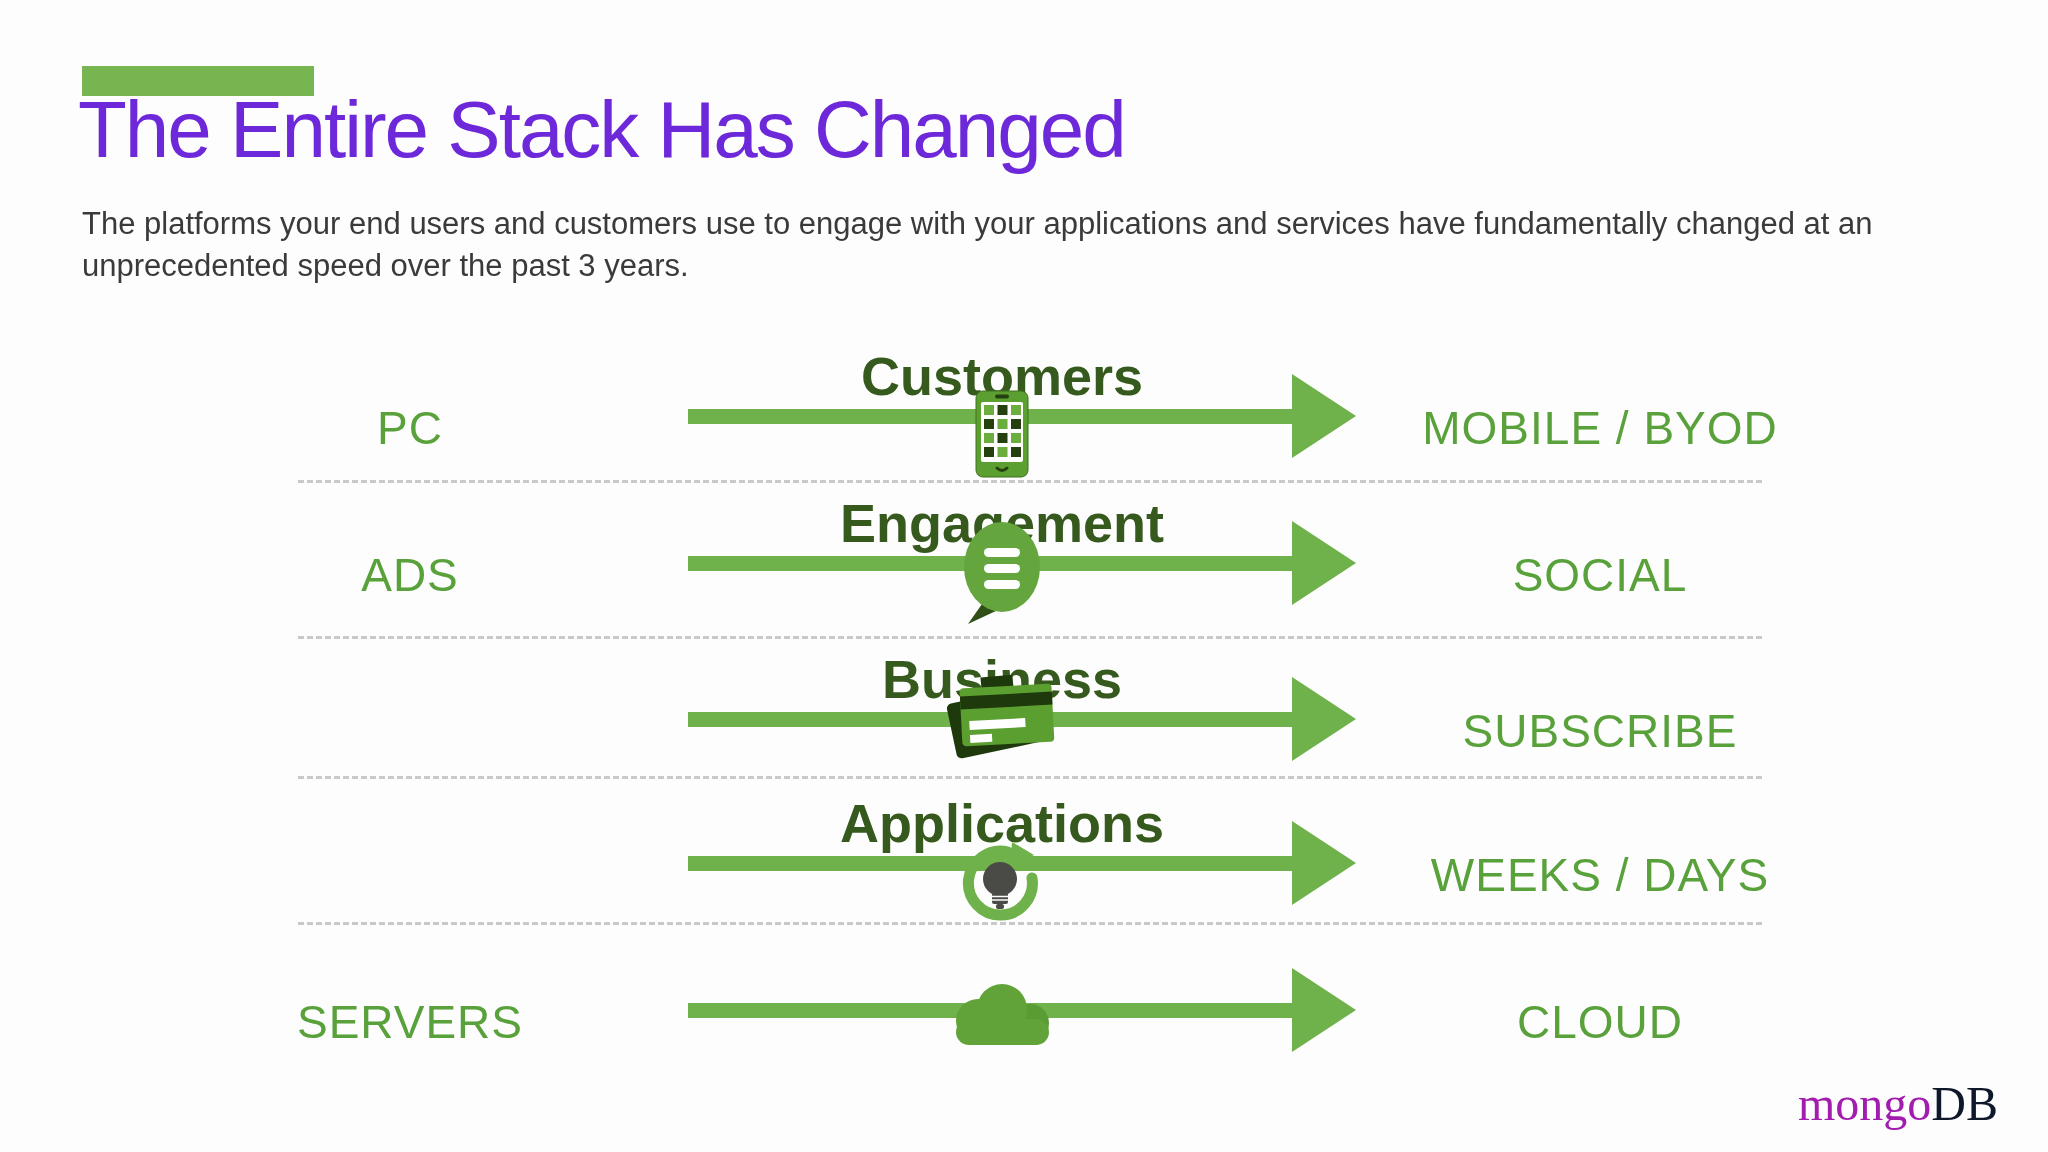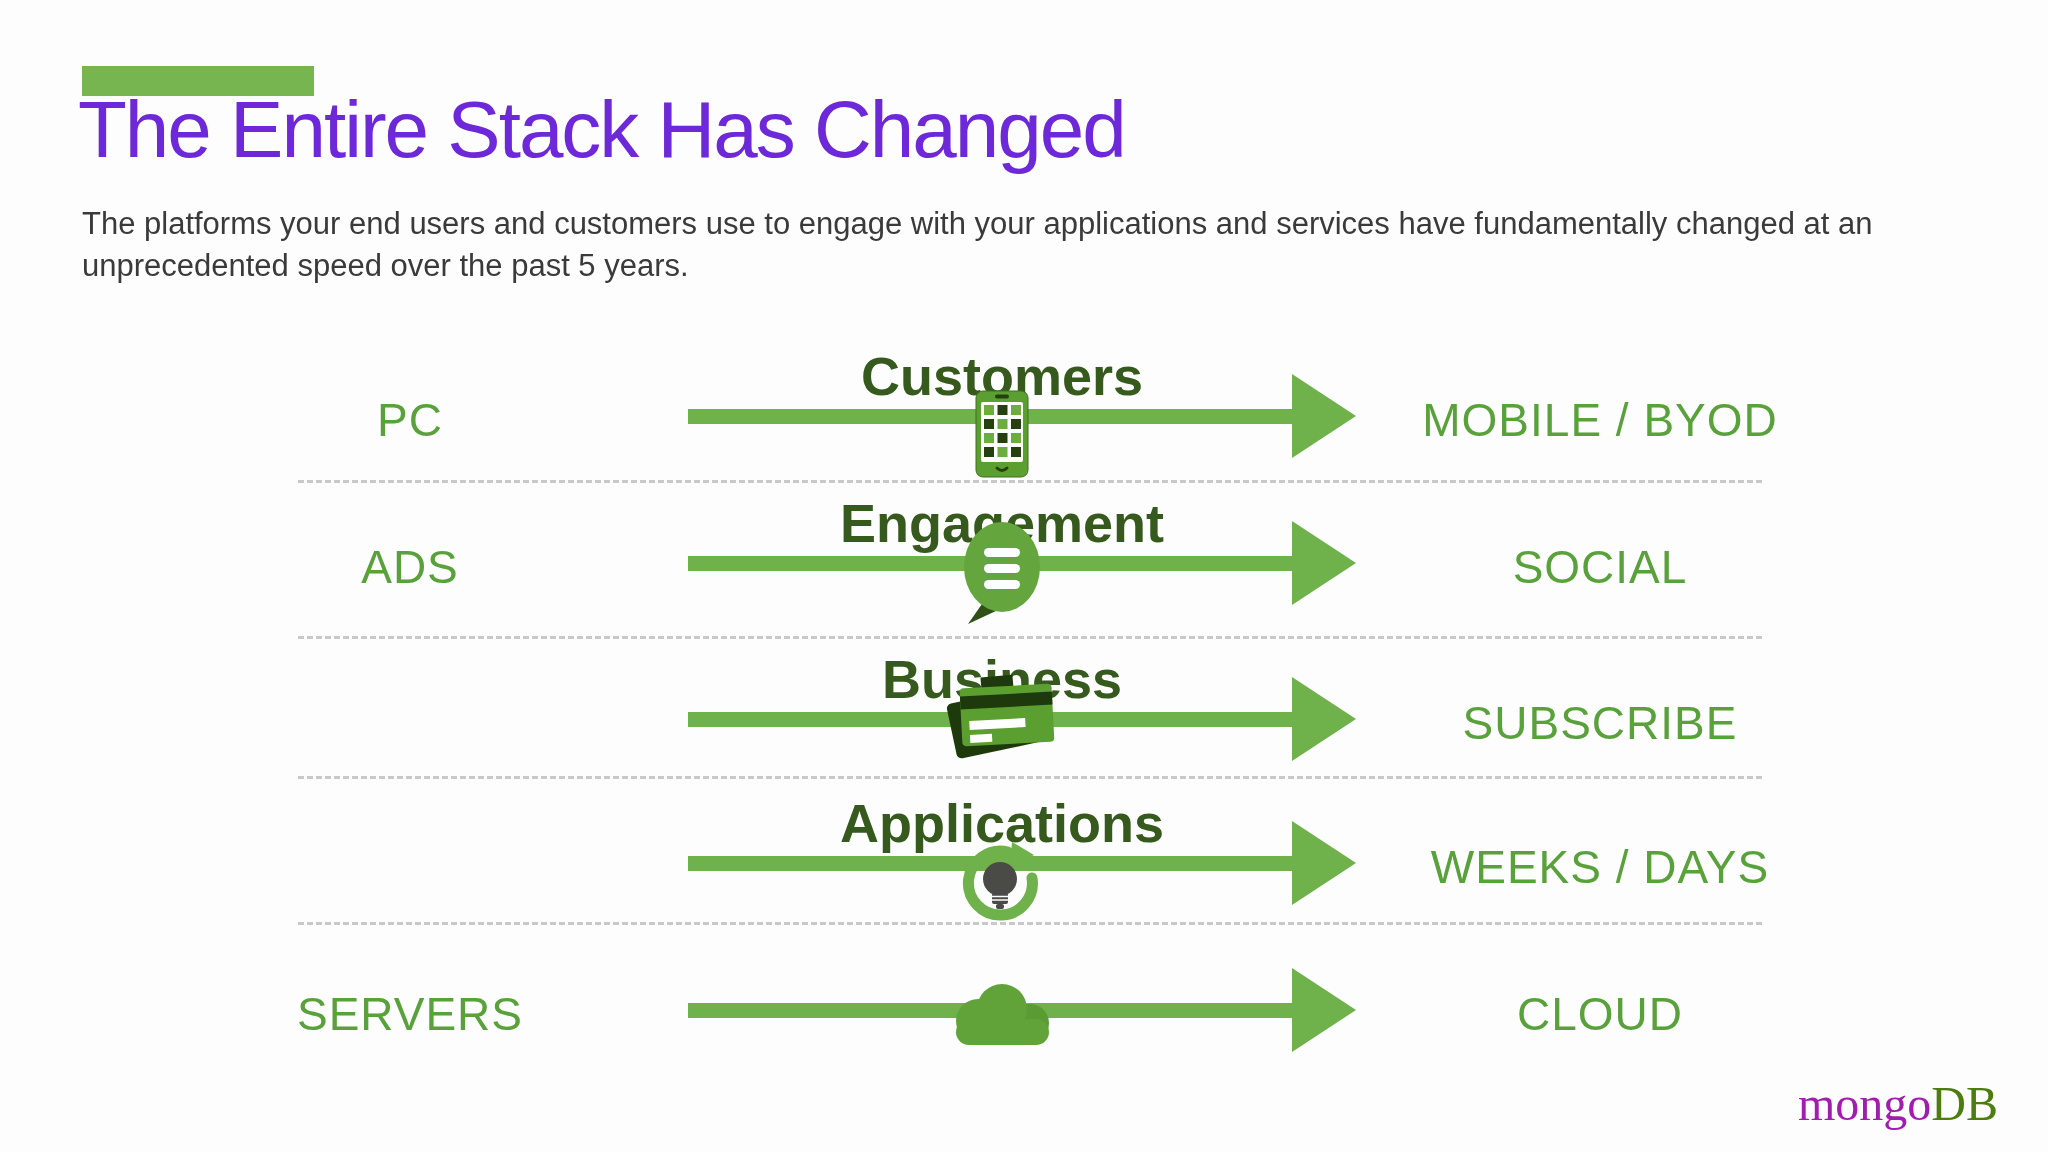--- a/index.html
+++ b/index.html
@@ -11,51 +11,51 @@
   .title{
     position:absolute;left:78px;top:84px;font-size:80px;line-height:1.15;
     color:#6d28d9;letter-spacing:-2px;white-space:nowrap;font-weight:400;
   }
   .subtitle{
     position:absolute;left:82px;top:203px;width:1800px;
     font-size:31px;line-height:42px;color:#3a3a3a;
   }
   .row{position:absolute;left:0;width:2048px;height:150px;}
   .side-label{
-    position:absolute;top:4px;height:150px;display:flex;align-items:center;justify-content:center;
+    position:absolute;top:12px;height:150px;display:flex;align-items:center;justify-content:center;
     font-size:46px;color:#59a13a;letter-spacing:1px;white-space:nowrap;
   }
   .side-label.left{left:150px;width:520px;}
   .side-label.right{left:1340px;width:520px;}
   .center-label{
     position:absolute;left:752px;width:500px;top:4px;text-align:center;
     font-size:54px;font-weight:bold;color:#365a1d;
   }
   .shaft{position:absolute;left:688px;top:68px;width:604px;height:15px;background:#6fb14a;}
   .head{
     position:absolute;left:1292px;top:33px;width:0;height:0;
     border-left:64px solid #6fb14a;border-top:42px solid transparent;border-bottom:42px solid transparent;
   }
   .icon{position:absolute;}
   .separator{position:absolute;left:298px;width:1464px;height:0;border-top:3px dashed #c9c9c9;}
   .logo{
     position:absolute;left:1798px;top:1076px;font-family:"Liberation Serif",serif;
     font-size:48px;white-space:nowrap;
   }
   .logo .primary{color:#a21caf;}
-  .logo .secondary{color:#4d7c0f;margin-top:14px;}
+  .logo .secondary{color:#0f172a;margin-top:14px;}
 </style>
 </head>
 <body>
 
 <div class="stage">
 
   <div class="accent-bar"></div>
   <h1 class="title" style="margin:0;">The Entire Stack Has Changed</h1>
-  <p class="subtitle" style="margin:0;">The platforms your end users and customers use to engage with your applications and services have fundamentally changed at an unprecedented speed over the past 5 years.</p>
+  <p class="subtitle" style="margin:0;">The platforms your end users and customers use to engage with your applications and services have fundamentally changed at an unprecedented speed over the past 3 years.</p>
 
   <div class="row" style="top:341px;">
     <div class="side-label left">PC</div>
     <div class="center-label">Customers</div>
     <div class="shaft"></div>
     <div class="head"></div>
     <svg class="icon" style="left:975px;top:49px;" width="54" height="88" viewBox="0 0 54 88">
       <rect x="1" y="1" width="52" height="86" rx="7" fill="#5c9f31" stroke="#3f7020" stroke-width="1"></rect>
       <rect x="20" y="4.5" width="14" height="4" rx="2" fill="#24400f"></rect>
       <rect x="6" y="12" width="42" height="60" rx="2" fill="#ffffff"></rect>

